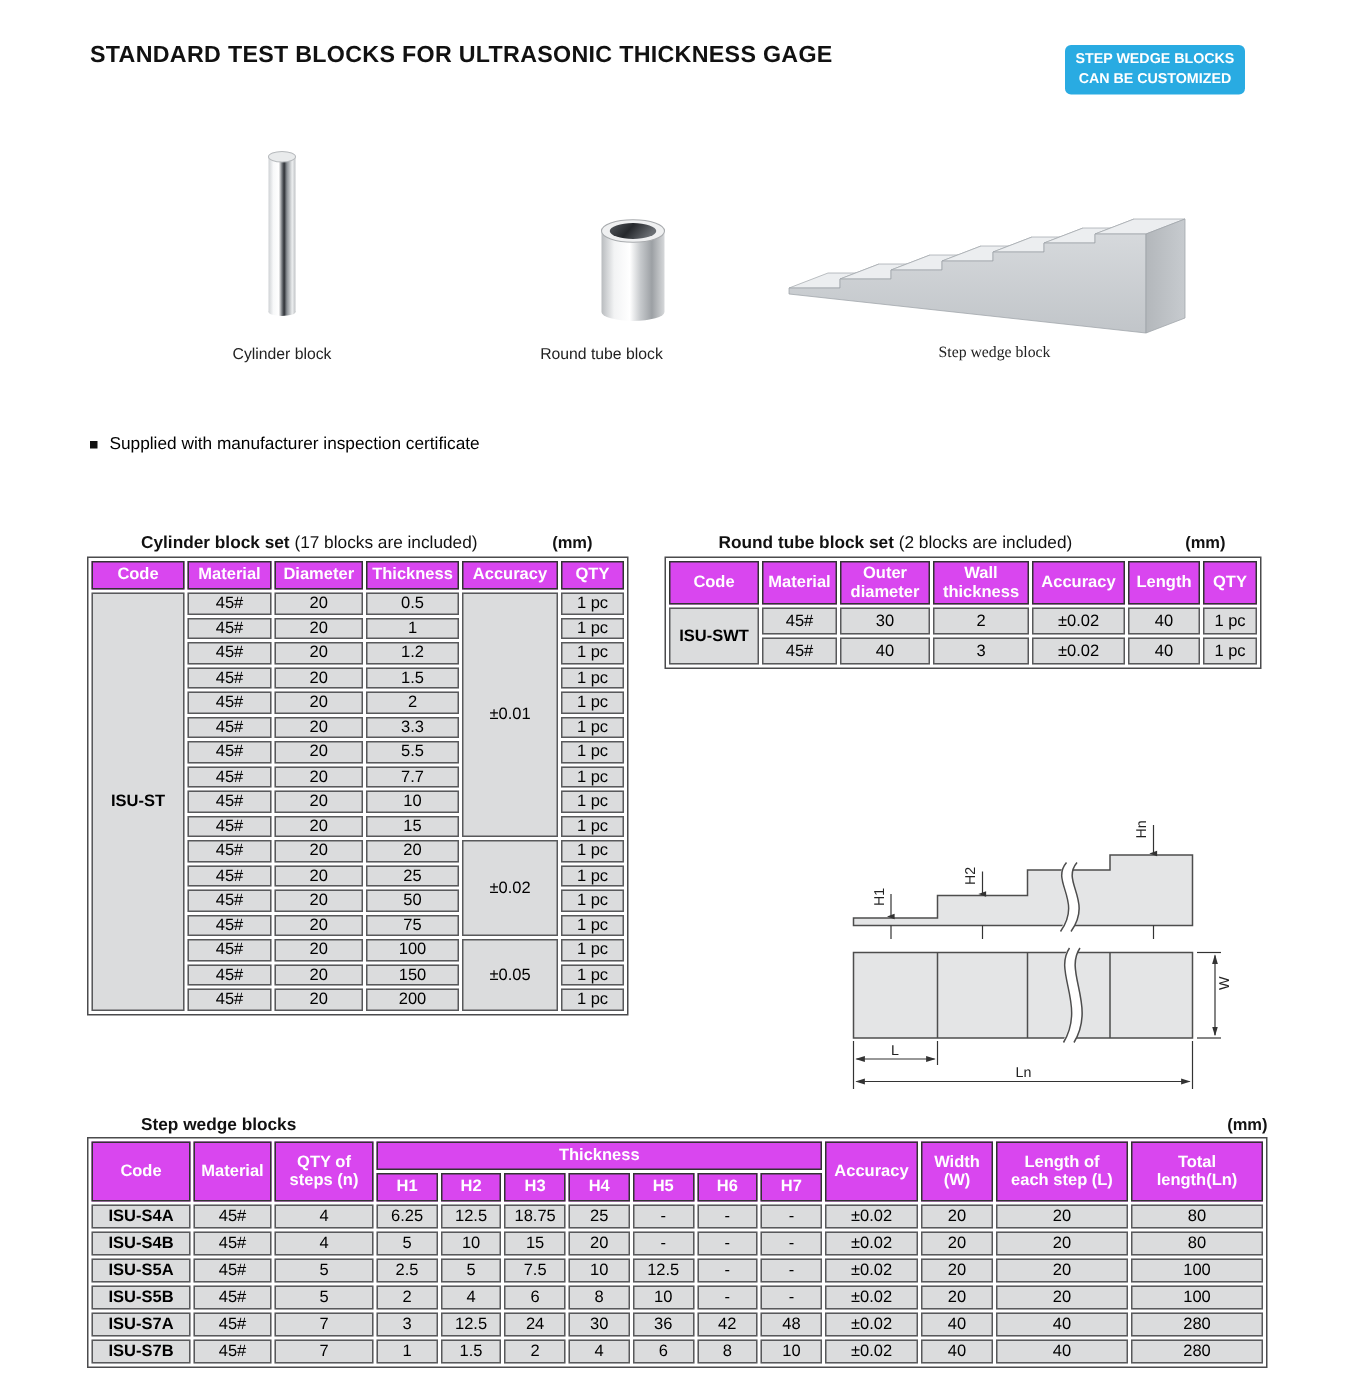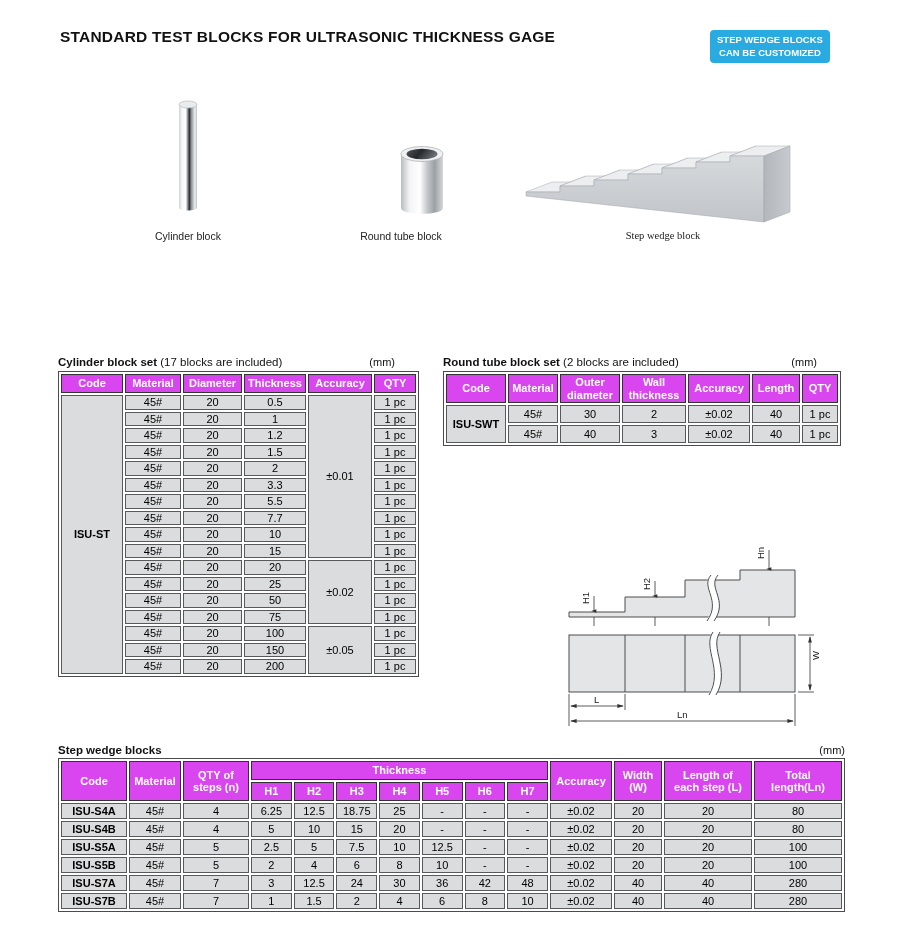--- a/index.html
+++ b/index.html
@@ -5,22 +5,22 @@
   html,body{margin:0;padding:0;}
   body{width:900px;height:930px;background:#ffffff;font-family:"Liberation Sans",sans-serif;color:#000;position:relative;overflow:hidden;}
   .abs{position:absolute;}
   .page-title{left:60px;top:28px;font-size:15.5px;font-weight:bold;color:#111;letter-spacing:.2px;}
   .badge{left:710px;top:30px;background:#29ABE2;color:#fff;font-size:9.5px;font-weight:bold;line-height:12.5px;padding:4px 7px;border-radius:4px;text-align:center;white-space:pre-line;}
   .caption{font-size:10.5px;color:#222;text-align:center;width:130px;}
   .bullets{left:60px;top:289px;font-size:11.5px;line-height:14px;}
   .bullet-row{display:flex;align-items:center;gap:8px;}
   .bullet-sq{width:5px;height:5px;background:#111;display:inline-block;flex:none;}
   .tbl-title{font-size:11.5px;display:flex;justify-content:space-between;align-items:baseline;color:#111;}
-  .tbl-title .bold{font-weight:bold;}
-  .tbl-title .unit{font-weight:normal;font-size:11px;}
+  .tbl-title .bold{font-weight:bold;margin-left:36px;}
+  .tbl-title .unit{font-weight:bold;font-size:11px;}
   table{border-collapse:separate;border-spacing:2px;background:#fff;border:1px solid #4B4B4D;table-layout:fixed;}
   th{background:#d946ef;color:#fff;font-weight:bold;font-size:11px;border:1px solid #333;padding:1px 1px;white-space:pre-line;line-height:12.5px;text-align:center;}
   td{background:#DBDCDD;border:1px solid #58595B;font-size:11px;text-align:center;padding:0 1px;line-height:12.5px;overflow:hidden;}
   .cyl td{height:12px;}
   .cyl th{height:15px;}
   .rnd th{height:14px;}
   .rnd td{height:16px;}
   .stp th{height:15px;}
   .stp td{height:14px;}
   td.code-b{font-weight:bold;}
@@ -99,20 +99,24 @@
     <polygon points="174,26 208,26 234,16 200,16" fill="#eceef0"></polygon>
     <polygon points="208,26 208,20 234,10 234,16" fill="#dadde0"></polygon>
     <polygon points="208,20 242,20 268,10 234,10" fill="#eceef0"></polygon>
   </g>
   <path d="M4,56 L38,56 L38,50 L72,50 L72,44 L106,44 L106,38 L140,38 L140,32 L174,32 L174,26 L208,26 L208,20 L242,20 L242,86 L4,60 Z" fill="url(#wfront)" stroke="#9ea3a8" stroke-width="0.5"></path>
   <polygon points="242,20 268,10 268,76 242,86" fill="url(#wside)" stroke="#9ea3a8" stroke-width="0.5"></polygon>
 </svg>
 <div class="abs caption" style="left:598px;top:230px;font-family:Liberation Serif, serif;">Step wedge block</div>
 
 <div class="abs bullets">
+  <div class="bullet-row">
+    <span class="bullet-sq"></span>
+    <span>Supplied with manufacturer inspection certificate</span>
+  </div>
 </div>
 
 <div class="abs tbl-title" style="left:58px;top:356px;width:337px;">
   <span><span class="bold">Cylinder block set</span><span> (17 blocks are included)</span></span>
   <span class="unit">(mm)</span>
 </div>
 <table class="abs cyl" style="left:58px;top:371px;width:337px;" id="cyl-table">
   <tbody id="cyl-tbody">
       <tr>
         <th style="width: 58px;">Code</th>

